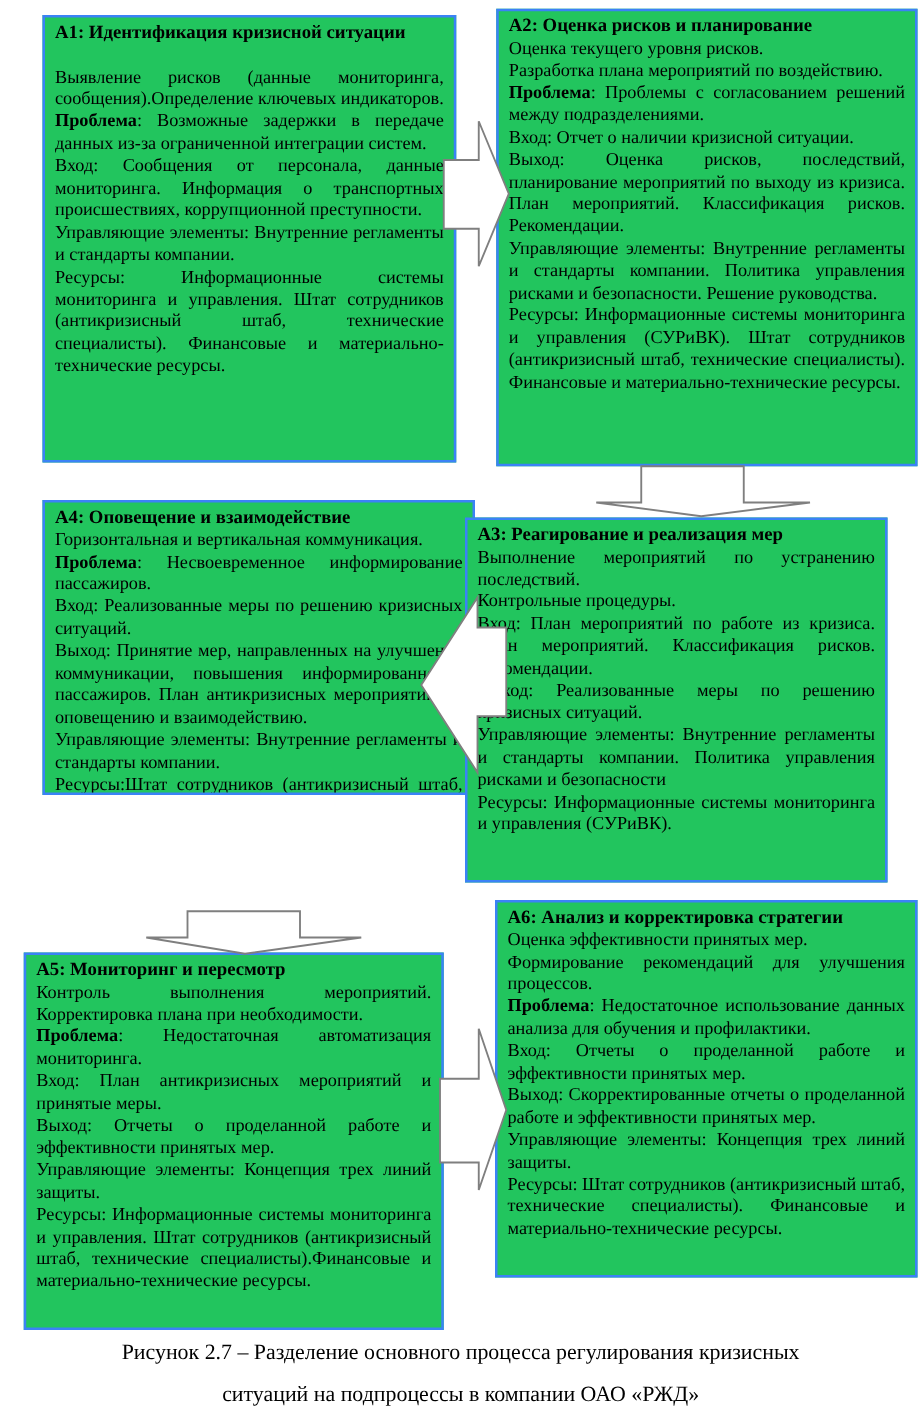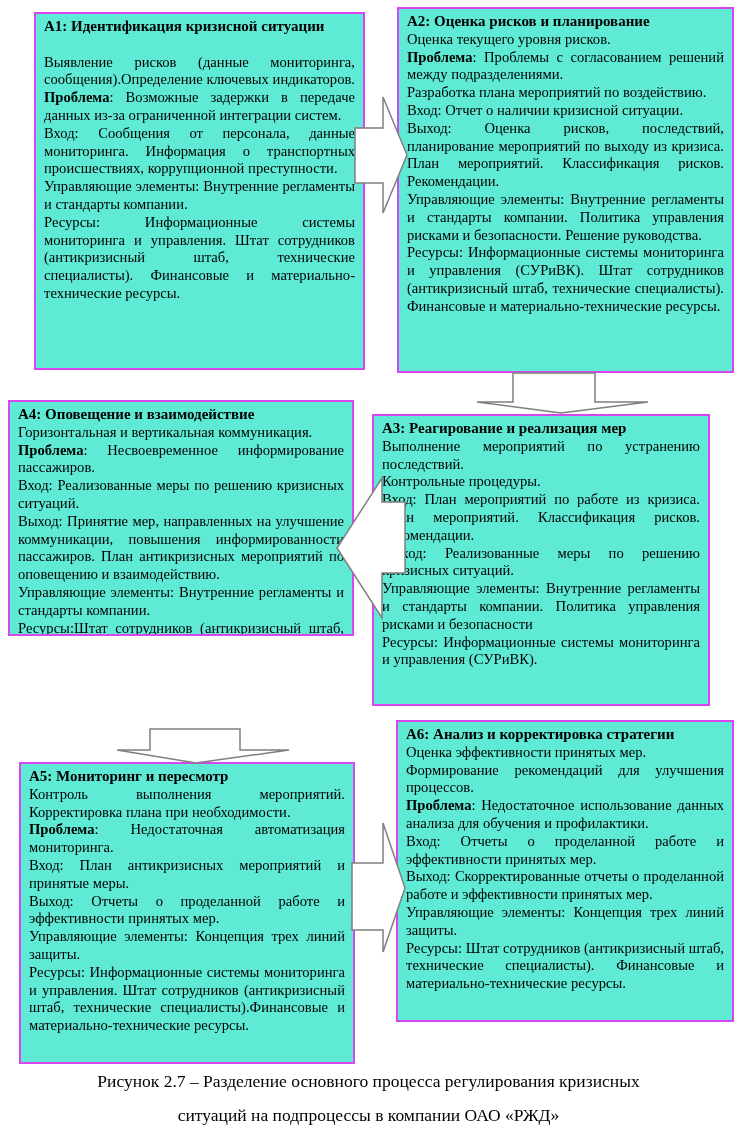--- a/index.html
+++ b/index.html
@@ -1,21 +1,21 @@
 <!DOCTYPE html>
 <html><head>
 <meta charset="utf-8">
 <style>
   html,body { margin:0; padding:0; background:#fff; }
   .page {
     position:relative; width:737px; height:1128px; background:#ffffff;
     font-family:"Liberation Serif","DejaVu Serif",serif; color:#000; overflow:hidden;
   }
   .box {
-    position:absolute; background:#5eead4; border:2px solid #d946ef; box-sizing:border-box;
+    position:absolute; background:#22c55e; border:2px solid #3b82f6; box-sizing:border-box;
     padding:4px 8px 4px 8px; font-size:14.6px; line-height:17.8px; text-align:justify;
     overflow:hidden;
   }
   .box-title { font-weight:bold; font-size:15px; text-align:left; }
   .title-gap { margin-bottom:17.8px; }
   .para { margin:0; padding:0; }
   .para b { font-weight:bold; }
   .arrows { position:absolute; left:0; top:0; pointer-events:none; }
   .caption {
     position:absolute; left:0; top:1064px; width:737px; text-align:center;
@@ -32,29 +32,29 @@
     <p class="para"><b></b><span>Выявление рисков (данные мониторинга, сообщения).Определение ключевых индикаторов.</span></p>
     <p class="para"><b>Проблема</b><span>: Возможные задержки в передаче данных из-за ограниченной интеграции систем.</span></p>
     <p class="para"><b></b><span>Вход: Сообщения от персонала, данные мониторинга. Информация о транспортных происшествиях, коррупционной преступности.</span></p>
     <p class="para"><b></b><span>Управляющие элементы: Внутренние регламенты и стандарты компании.</span></p>
     <p class="para"><b></b><span>Ресурсы: Информационные системы мониторинга и управления. Штат сотрудников (антикризисный штаб, технические специалисты). Финансовые и материально-технические ресурсы.</span></p>
   </div>
 
   <div class="box" style="left:397px;top:7px;width:337px;height:366px">
     <div class="box-title">А2: Оценка рисков и планирование</div>
     <p class="para"><b></b><span>Оценка текущего уровня рисков.</span></p>
+    <p class="para"><b></b><span>Разработка плана мероприятий по воздействию.</span></p>
     <p class="para"><b>Проблема</b><span>: Проблемы с согласованием решений между подразделениями.</span></p>
-    <p class="para"><b></b><span>Разработка плана мероприятий по воздействию.</span></p>
     <p class="para"><b></b><span>Вход: Отчет о наличии кризисной ситуации.</span></p>
     <p class="para"><b></b><span>Выход: Оценка рисков, последствий, планирование мероприятий по выходу из кризиса. План мероприятий. Классификация рисков. Рекомендации.</span></p>
     <p class="para"><b></b><span>Управляющие элементы: Внутренние регламенты и стандарты компании. Политика управления рисками и безопасности. Решение руководства.</span></p>
     <p class="para"><b></b><span>Ресурсы: Информационные системы мониторинга и управления (СУРиВК). Штат сотрудников (антикризисный штаб, технические специалисты). Финансовые и материально-технические ресурсы.</span></p>
   </div>
 
-  <div class="box" style="left:8px;top:400px;width:346px;height:236px">
+  <div class="box" style="left:34px;top:400px;width:346px;height:236px">
     <div class="box-title">А4: Оповещение и взаимодействие</div>
     <p class="para"><b></b><span>Горизонтальная и вертикальная коммуникация.</span></p>
     <p class="para"><b>Проблема</b><span>: Несвоевременное информирование пассажиров.</span></p>
     <p class="para"><b></b><span>Вход: Реализованные меры по решению кризисных ситуаций.</span></p>
     <p class="para"><b></b><span>Выход: Принятие мер, направленных на улучшение коммуникации, повышения информированности пассажиров. План антикризисных мероприятий по оповещению и взаимодействию.</span></p>
     <p class="para"><b></b><span>Управляющие элементы: Внутренние регламенты и стандарты компании.</span></p>
     <p class="para"><b></b><span>Ресурсы:Штат сотрудников (антикризисный штаб, технические специалисты).</span></p>
   </div>
 
   <div class="box" style="left:372px;top:414px;width:338px;height:292px">

